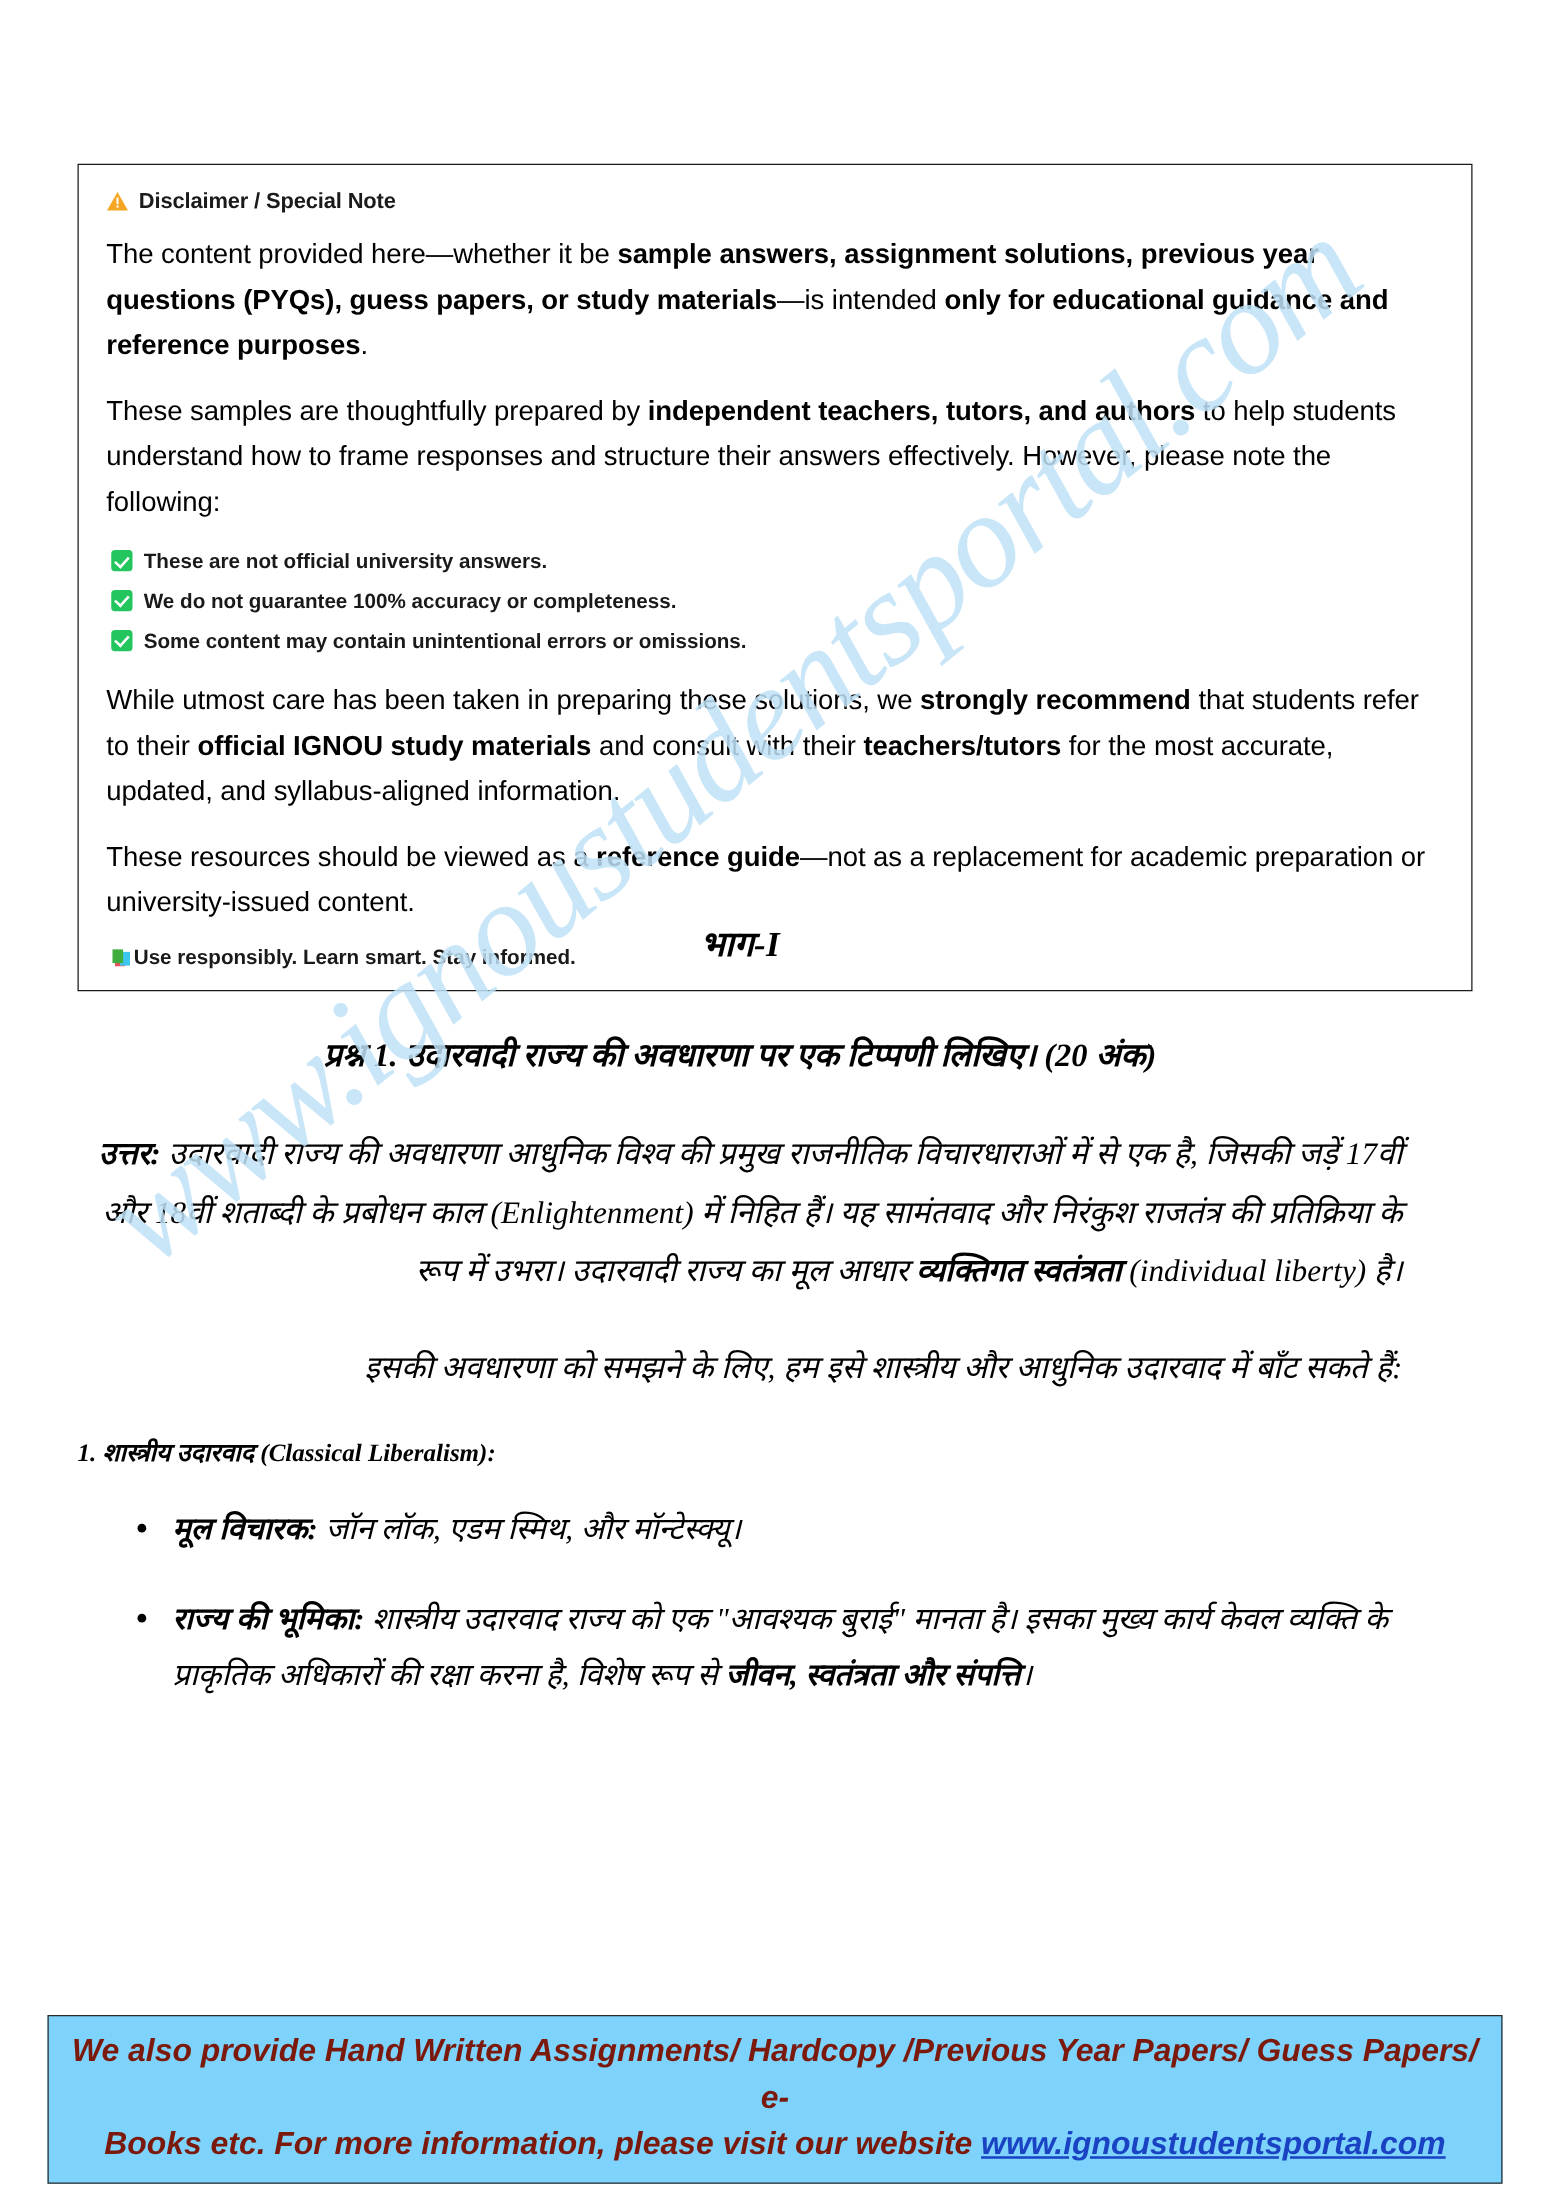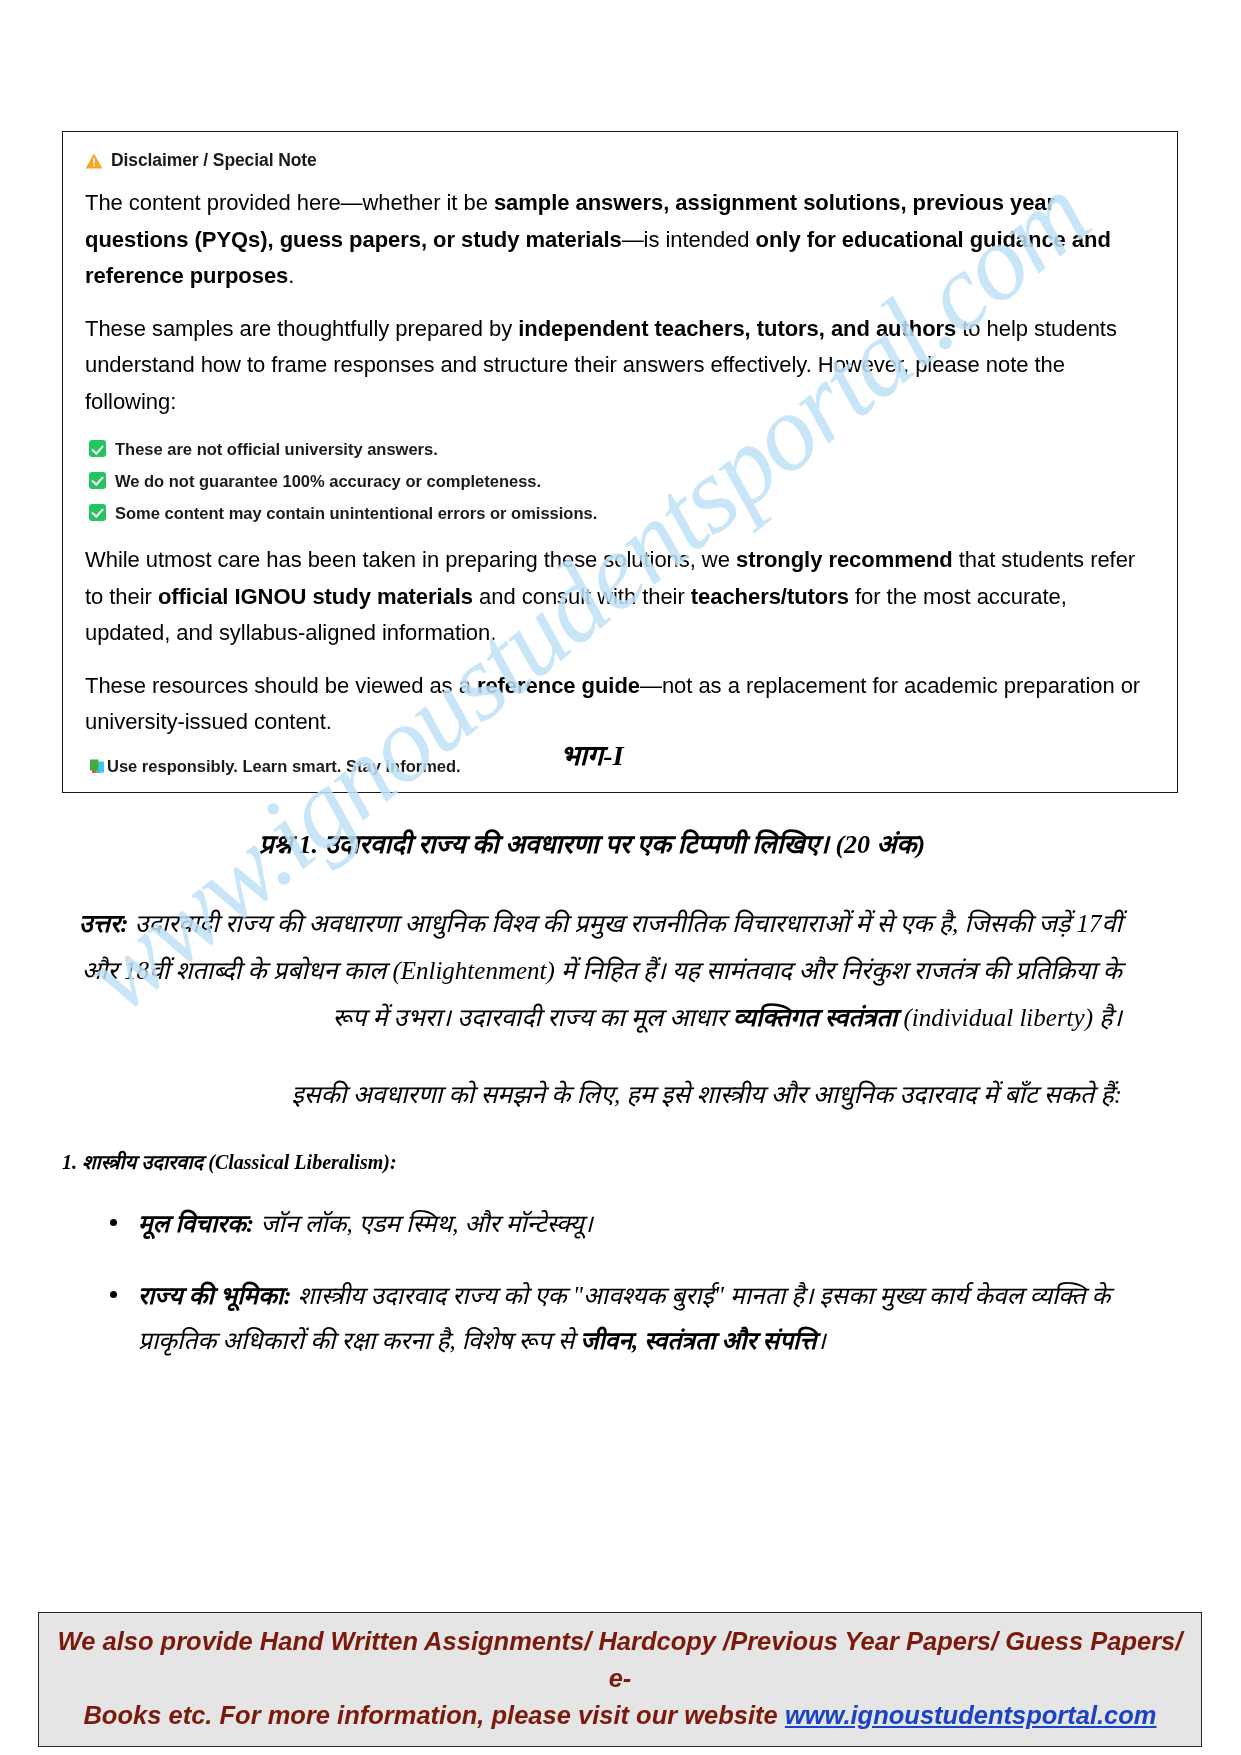--- a/index.html
+++ b/index.html
@@ -203,21 +203,21 @@
   }
   .bullet-item b { font-weight: bold; }
 
   
   .footer-banner {
     position: absolute;
     left: 38px;
     top: 1612px;
     width: 1164px;
     box-sizing: border-box;
-    background: #e5e5e5;
+    background: #7dd3fc;
     border: 1.5px solid #2b2b2b;
     padding: 10px 14px 12px 14px;
     text-align: center;
     font-family: "Liberation Sans", sans-serif;
     font-style: italic;
     font-weight: bold;
     font-size: 25.5px;
     line-height: 1.45;
     color: #7b1a0c;
     z-index: 8;

